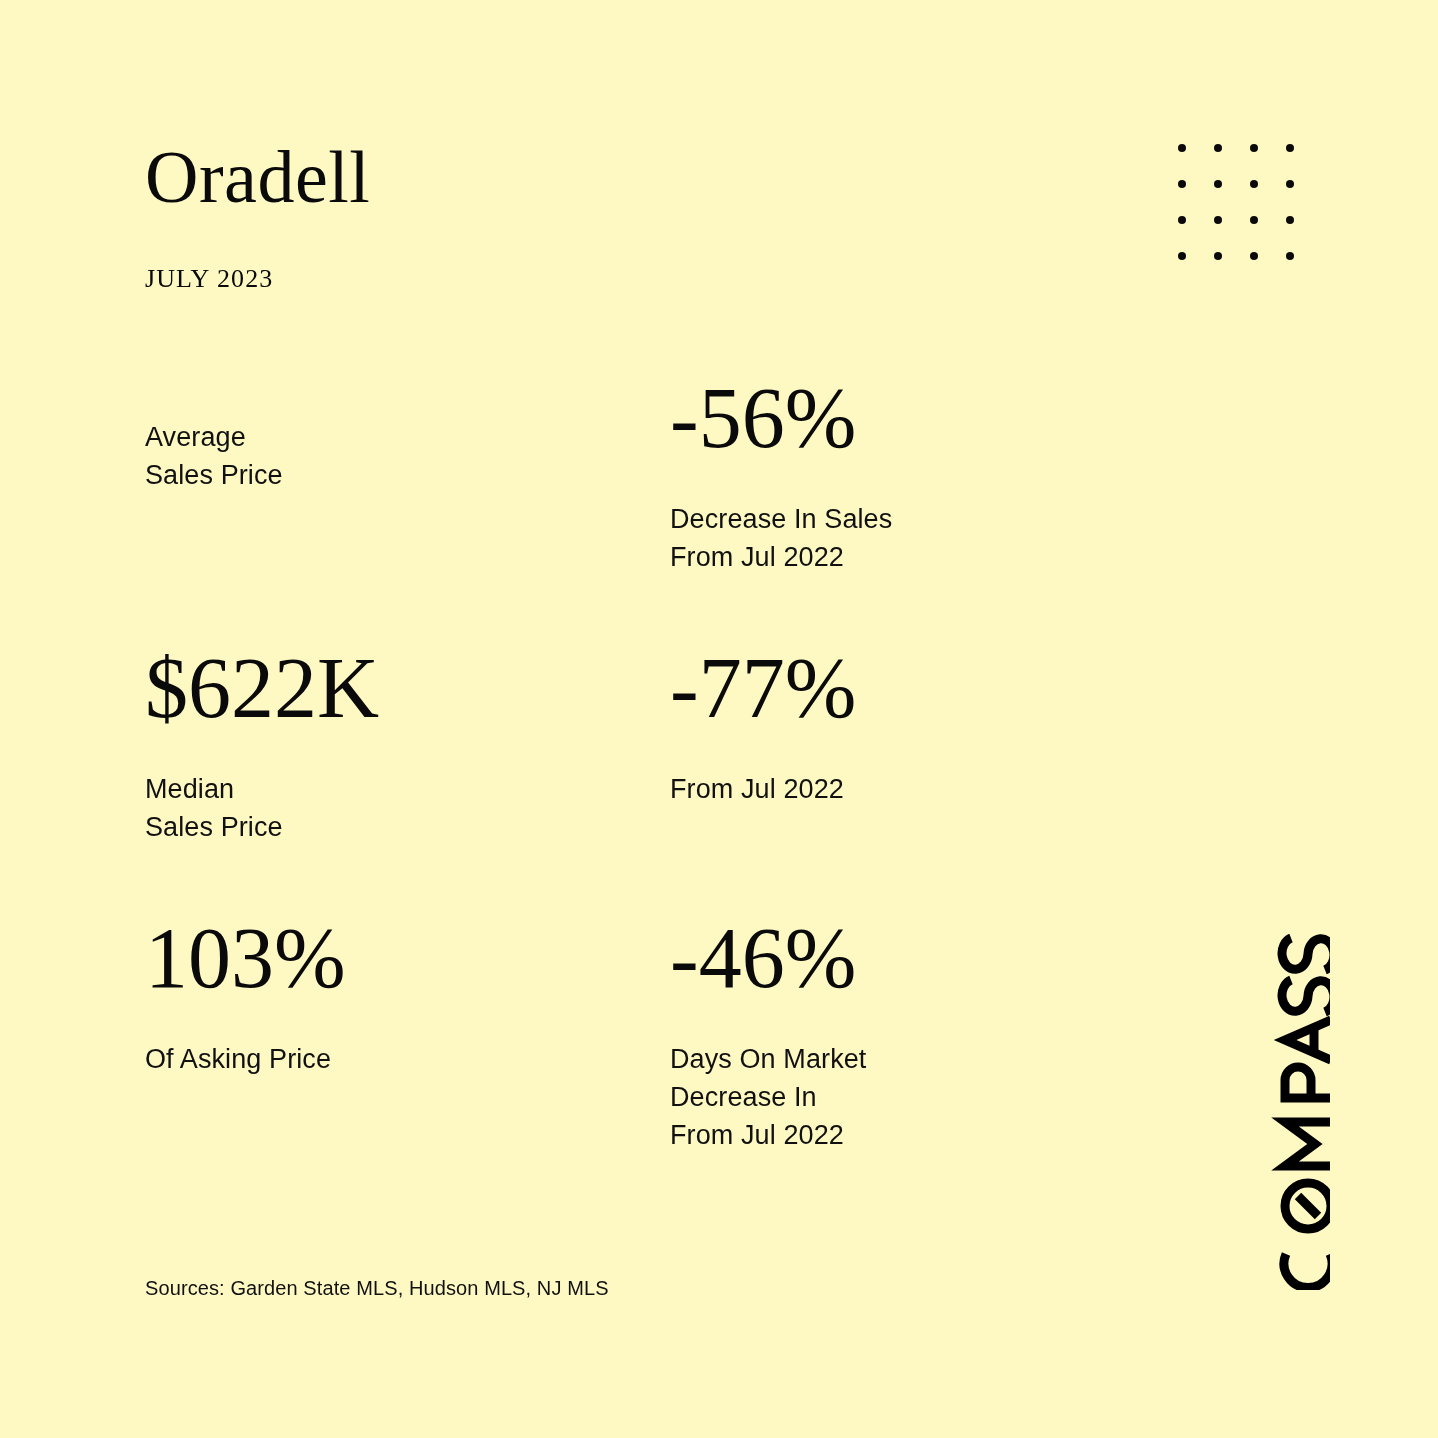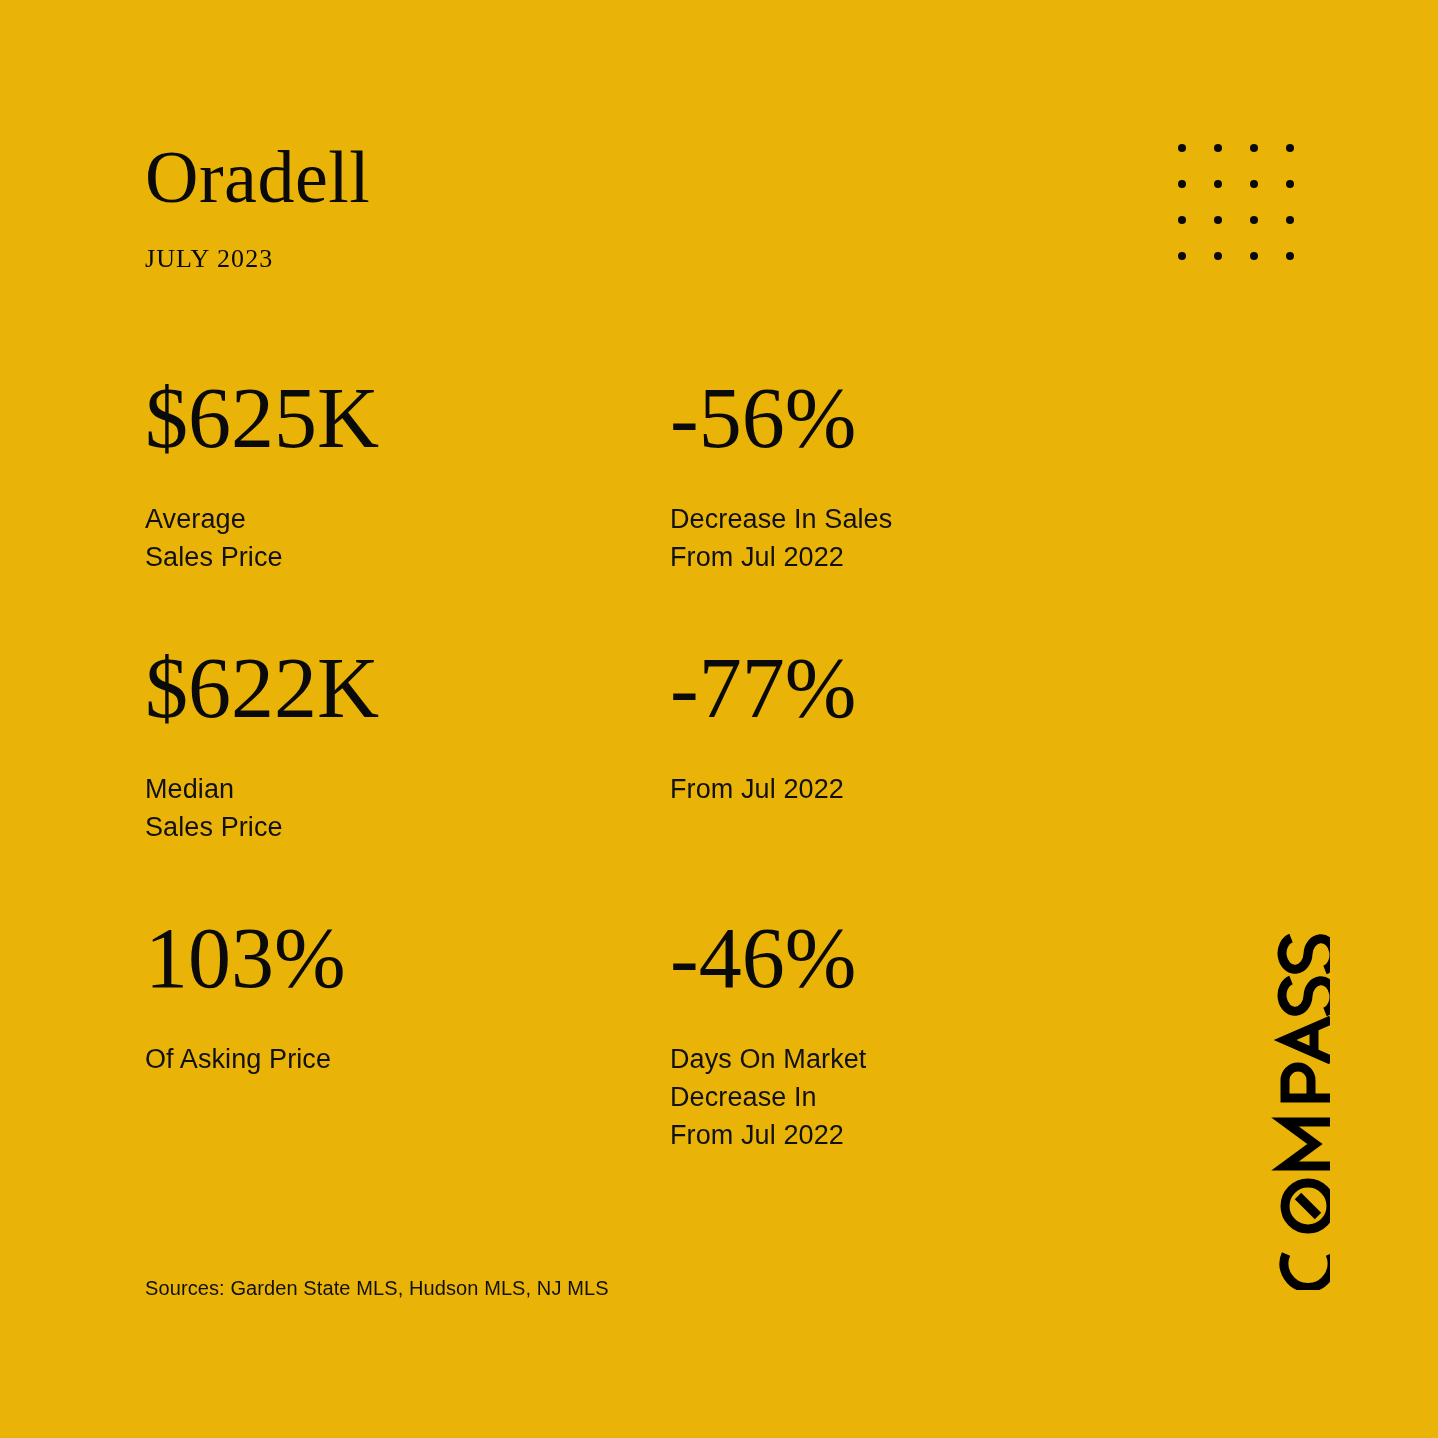--- a/index.html
+++ b/index.html
@@ -13,21 +13,21 @@
     position: relative;
     overflow: hidden;
     font-family: "Liberation Sans", sans-serif;
     color: #000000;
     -webkit-font-smoothing: antialiased;
   }
 
   .card {
     position: absolute;
     inset: 0;
-    background: #eab308;
+    background: #fef9c3;
   }
 
   
   .header {
     position: absolute;
     left: 145px;
     top: 140px;
   }
   .city-title {
     font-family: "Liberation Serif", "DejaVu Serif", serif;
@@ -38,21 +38,21 @@
     color: #0a0a0a;
     margin: 0;
     white-space: nowrap;
   }
   .period {
     font-family: "Liberation Serif", "DejaVu Serif", serif;
     font-size: 26px;
     line-height: 1.0;
     font-weight: 400;
     letter-spacing: 1.1px;
-    margin-top: 32px;
+    margin-top: 52px;
     color: #0a0a0a;
     white-space: nowrap;
   }
 
   
   .dot-grid {
     position: absolute;
     left: 1178px;
     top: 144px;
     display: grid;
@@ -154,21 +154,20 @@
     <span class="dot"></span>
     <span class="dot"></span>
     <span class="dot"></span>
     <span class="dot"></span>
     <span class="dot"></span>
   </div>
 
   <div class="stats">
 
     <div class="stat">
-      <div class="stat-value">$625K</div>
       <div class="stat-label">
         <span>Average</span>
         <span>Sales Price</span>
       </div>
     </div>
 
     <div class="stat">
       <div class="stat-value">-56%</div>
       <div class="stat-label">
         <span>Decrease In Sales</span>

